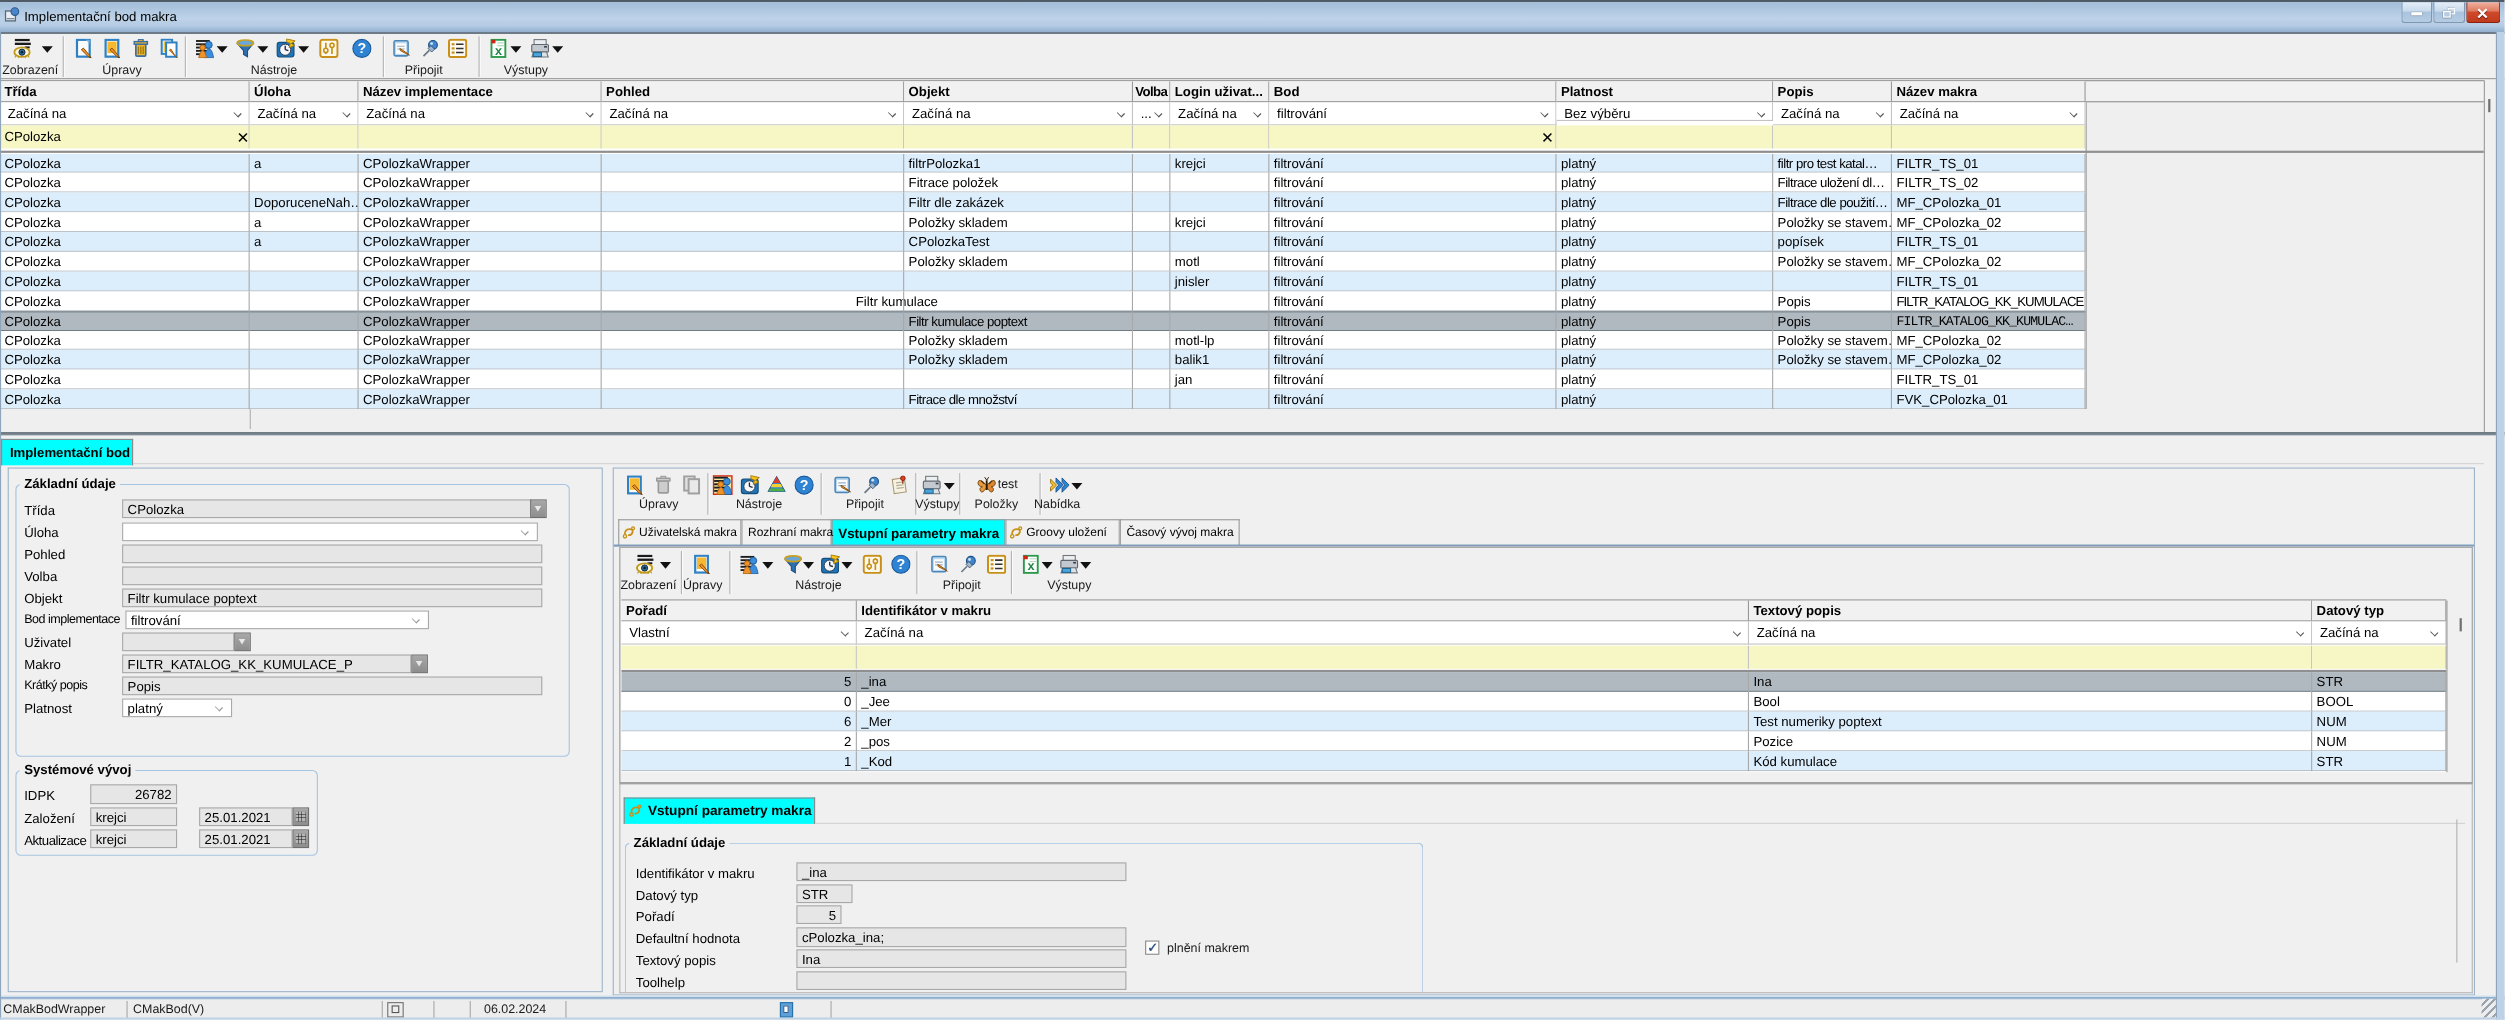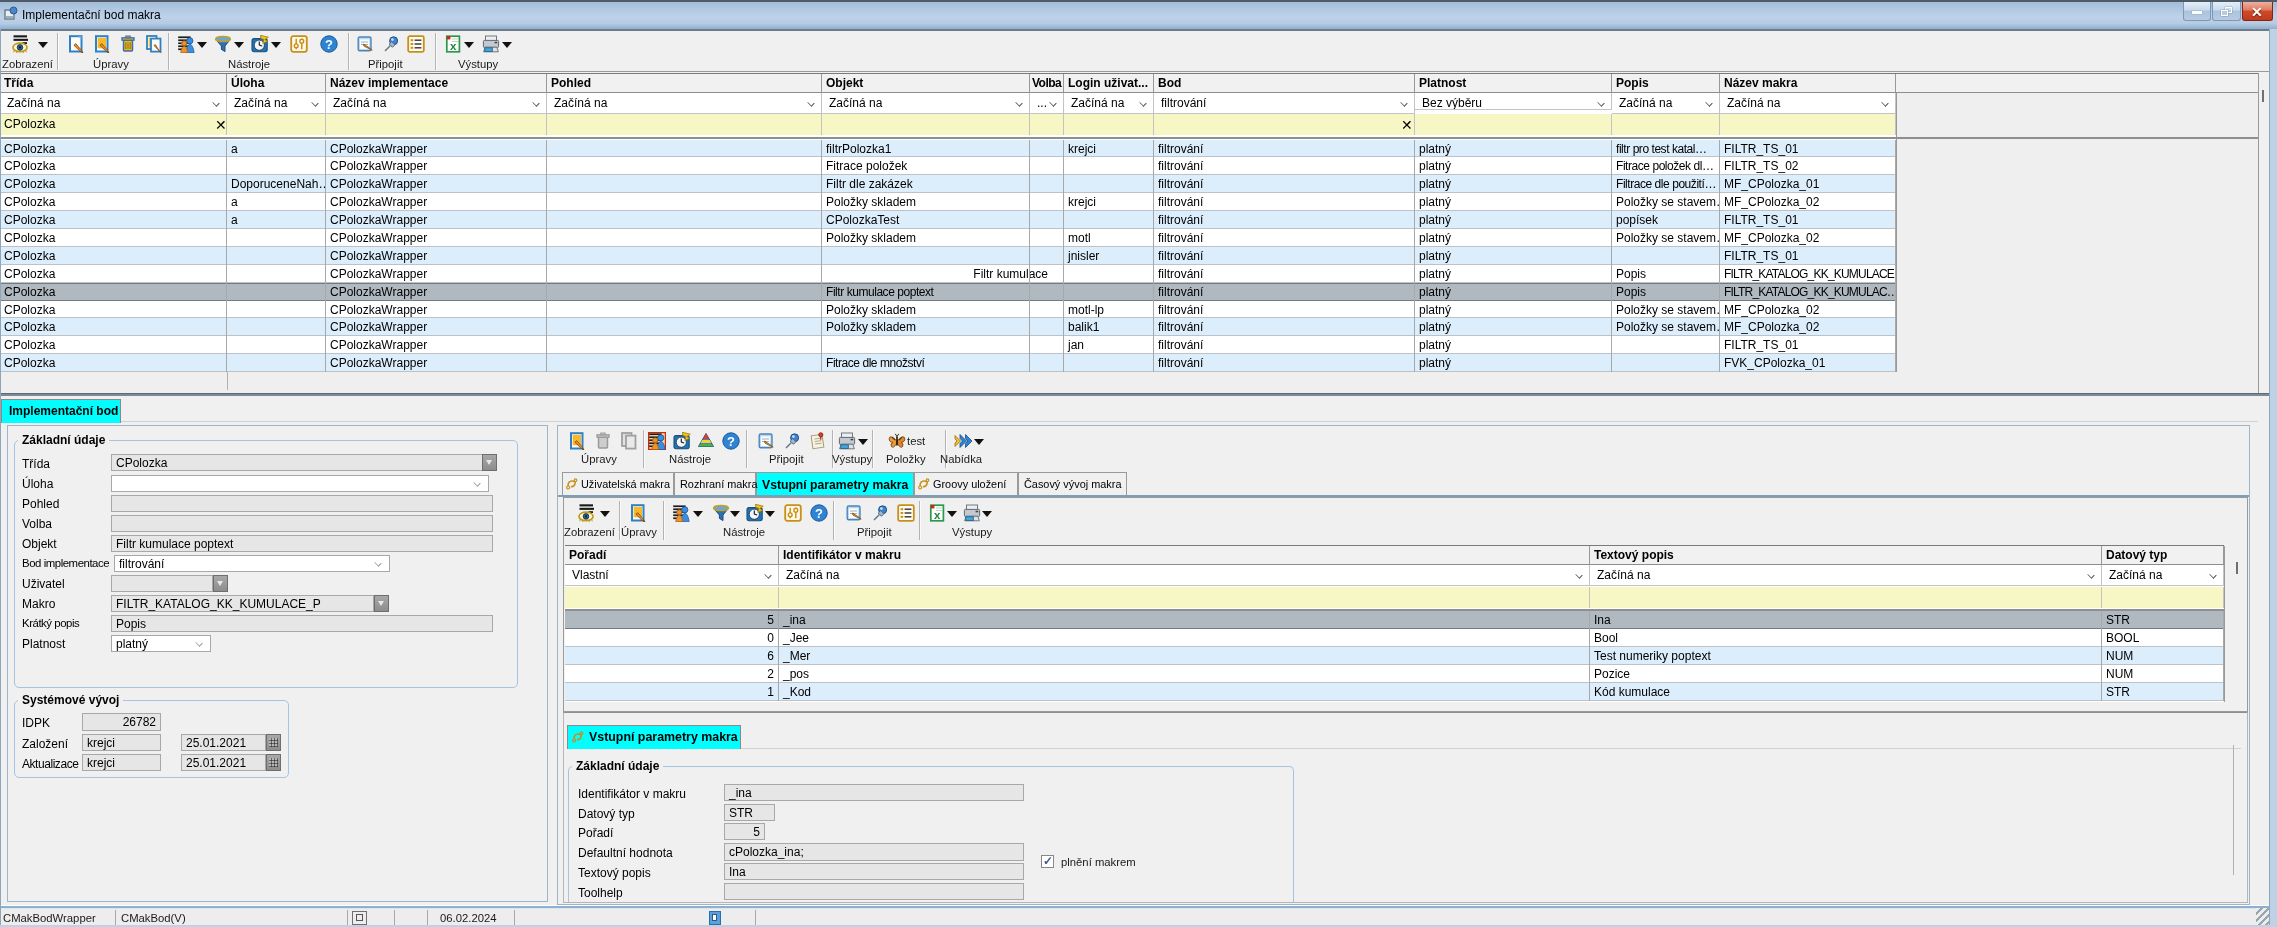--- a/index.html
+++ b/index.html
@@ -224,21 +224,21 @@
 <div class="abs" style="left:1414px;top:140px;width:1px;height:17px;background:#a8a8a8"></div>
 <div class="abs" style="left:1611px;top:140px;width:1px;height:17px;background:#a8a8a8"></div>
 <div class="abs" style="left:1719px;top:140px;width:1px;height:17px;background:#a8a8a8"></div>
 <div class="abs" style="left:1895px;top:140px;width:1px;height:17px;background:#a8a8a8"></div>
 <div class="abs" style="left:0;top:157px;width:1896px;height:18px;background:#ffffff;border-bottom:1px solid #bcc2c7;"></div>
 <div class="cell" style="left:0px;top:157px;width:227px;height:18px;">CPolozka</div>
 <div class="cell" style="left:326px;top:157px;width:221px;height:18px;">CPolozkaWrapper</div>
 <div class="cell" style="left:822px;top:157px;width:208px;height:18px;">Fitrace položek</div>
 <div class="cell" style="left:1154px;top:157px;width:261px;height:18px;">filtrování</div>
 <div class="cell" style="left:1415px;top:157px;width:197px;height:18px;">platný</div>
-<div class="cell" style="left:1612px;top:157px;width:108px;height:18px;letter-spacing:-0.45px;">Fitrace položek dl…</div>
+<div class="cell" style="left:1612px;top:157px;width:108px;height:18px;letter-spacing:-0.45px;">Filtrace uložení dl…</div>
 <div class="cell" style="left:1720px;top:157px;width:176px;height:18px;">FILTR_TS_02</div>
 <div class="abs" style="left:226px;top:157px;width:1px;height:18px;background:#a8a8a8"></div>
 <div class="abs" style="left:325px;top:157px;width:1px;height:18px;background:#a8a8a8"></div>
 <div class="abs" style="left:546px;top:157px;width:1px;height:18px;background:#a8a8a8"></div>
 <div class="abs" style="left:821px;top:157px;width:1px;height:18px;background:#a8a8a8"></div>
 <div class="abs" style="left:1029px;top:157px;width:1px;height:18px;background:#a8a8a8"></div>
 <div class="abs" style="left:1063px;top:157px;width:1px;height:18px;background:#a8a8a8"></div>
 <div class="abs" style="left:1153px;top:157px;width:1px;height:18px;background:#a8a8a8"></div>
 <div class="abs" style="left:1414px;top:157px;width:1px;height:18px;background:#a8a8a8"></div>
 <div class="abs" style="left:1611px;top:157px;width:1px;height:18px;background:#a8a8a8"></div>
@@ -339,21 +339,21 @@
 <div class="abs" style="left:1029px;top:247px;width:1px;height:18px;background:#a8a8a8"></div>
 <div class="abs" style="left:1063px;top:247px;width:1px;height:18px;background:#a8a8a8"></div>
 <div class="abs" style="left:1153px;top:247px;width:1px;height:18px;background:#a8a8a8"></div>
 <div class="abs" style="left:1414px;top:247px;width:1px;height:18px;background:#a8a8a8"></div>
 <div class="abs" style="left:1611px;top:247px;width:1px;height:18px;background:#a8a8a8"></div>
 <div class="abs" style="left:1719px;top:247px;width:1px;height:18px;background:#a8a8a8"></div>
 <div class="abs" style="left:1895px;top:247px;width:1px;height:18px;background:#a8a8a8"></div>
 <div class="abs" style="left:0;top:265px;width:1896px;height:18px;background:#ffffff;border-bottom:1px solid #bcc2c7;"></div>
 <div class="cell" style="left:0px;top:265px;width:227px;height:18px;">CPolozka</div>
 <div class="cell" style="left:326px;top:265px;width:221px;height:18px;">CPolozkaWrapper</div>
-<div class="cell" style="left:840px;top:265px;width:208px;height:18px;text-align:right;">Filtr kumulace</div>
+<div class="cell" style="left:774px;top:265px;width:208px;height:18px;">Filtr kumulace</div>
 <div class="cell" style="left:1154px;top:265px;width:261px;height:18px;">filtrování</div>
 <div class="cell" style="left:1415px;top:265px;width:197px;height:18px;">platný</div>
 <div class="cell" style="left:1612px;top:265px;width:108px;height:18px;">Popis</div>
 <div class="cell" style="left:1720px;top:265px;width:176px;height:18px;letter-spacing:-0.8px;">FILTR_KATALOG_KK_KUMULACE</div>
 <div class="abs" style="left:226px;top:265px;width:1px;height:18px;background:#a8a8a8"></div>
 <div class="abs" style="left:325px;top:265px;width:1px;height:18px;background:#a8a8a8"></div>
 <div class="abs" style="left:546px;top:265px;width:1px;height:18px;background:#a8a8a8"></div>
 <div class="abs" style="left:821px;top:265px;width:1px;height:18px;background:#a8a8a8"></div>
 <div class="abs" style="left:1029px;top:265px;width:1px;height:18px;background:#a8a8a8"></div>
 <div class="abs" style="left:1063px;top:265px;width:1px;height:18px;background:#a8a8a8"></div>
@@ -362,21 +362,21 @@
 <div class="abs" style="left:1611px;top:265px;width:1px;height:18px;background:#a8a8a8"></div>
 <div class="abs" style="left:1719px;top:265px;width:1px;height:18px;background:#a8a8a8"></div>
 <div class="abs" style="left:1895px;top:265px;width:1px;height:18px;background:#a8a8a8"></div>
 <div class="abs" style="left:0;top:283px;width:1896px;height:18px;background:#b0b9c0;border-bottom:1px solid #6f7d87;border-top:1px solid #6f7d87;"></div>
 <div class="cell" style="left:0px;top:283px;width:227px;height:18px;">CPolozka</div>
 <div class="cell" style="left:326px;top:283px;width:221px;height:18px;">CPolozkaWrapper</div>
 <div class="cell" style="left:822px;top:283px;width:208px;height:18px;letter-spacing:-0.45px;">Filtr kumulace poptext</div>
 <div class="cell" style="left:1154px;top:283px;width:261px;height:18px;">filtrování</div>
 <div class="cell" style="left:1415px;top:283px;width:197px;height:18px;">platný</div>
 <div class="cell" style="left:1612px;top:283px;width:108px;height:18px;">Popis</div>
-<div class="cell" style="left:1720px;top:283px;width:176px;height:18px;letter-spacing:-0.8px;">FILTR_KATALOG_KK_KUMULAC…</div>
+<div class="cell" style="left:1720px;top:283px;width:176px;height:18px;letter-spacing:-0.8px;font-family:Liberation Mono, monospace;">FILTR_KATALOG_KK_KUMULAC…</div>
 <div class="abs" style="left:226px;top:283px;width:1px;height:18px;background:#a8a8a8"></div>
 <div class="abs" style="left:325px;top:283px;width:1px;height:18px;background:#a8a8a8"></div>
 <div class="abs" style="left:546px;top:283px;width:1px;height:18px;background:#a8a8a8"></div>
 <div class="abs" style="left:821px;top:283px;width:1px;height:18px;background:#a8a8a8"></div>
 <div class="abs" style="left:1029px;top:283px;width:1px;height:18px;background:#a8a8a8"></div>
 <div class="abs" style="left:1063px;top:283px;width:1px;height:18px;background:#a8a8a8"></div>
 <div class="abs" style="left:1153px;top:283px;width:1px;height:18px;background:#a8a8a8"></div>
 <div class="abs" style="left:1414px;top:283px;width:1px;height:18px;background:#a8a8a8"></div>
 <div class="abs" style="left:1611px;top:283px;width:1px;height:18px;background:#a8a8a8"></div>
 <div class="abs" style="left:1719px;top:283px;width:1px;height:18px;background:#a8a8a8"></div>

